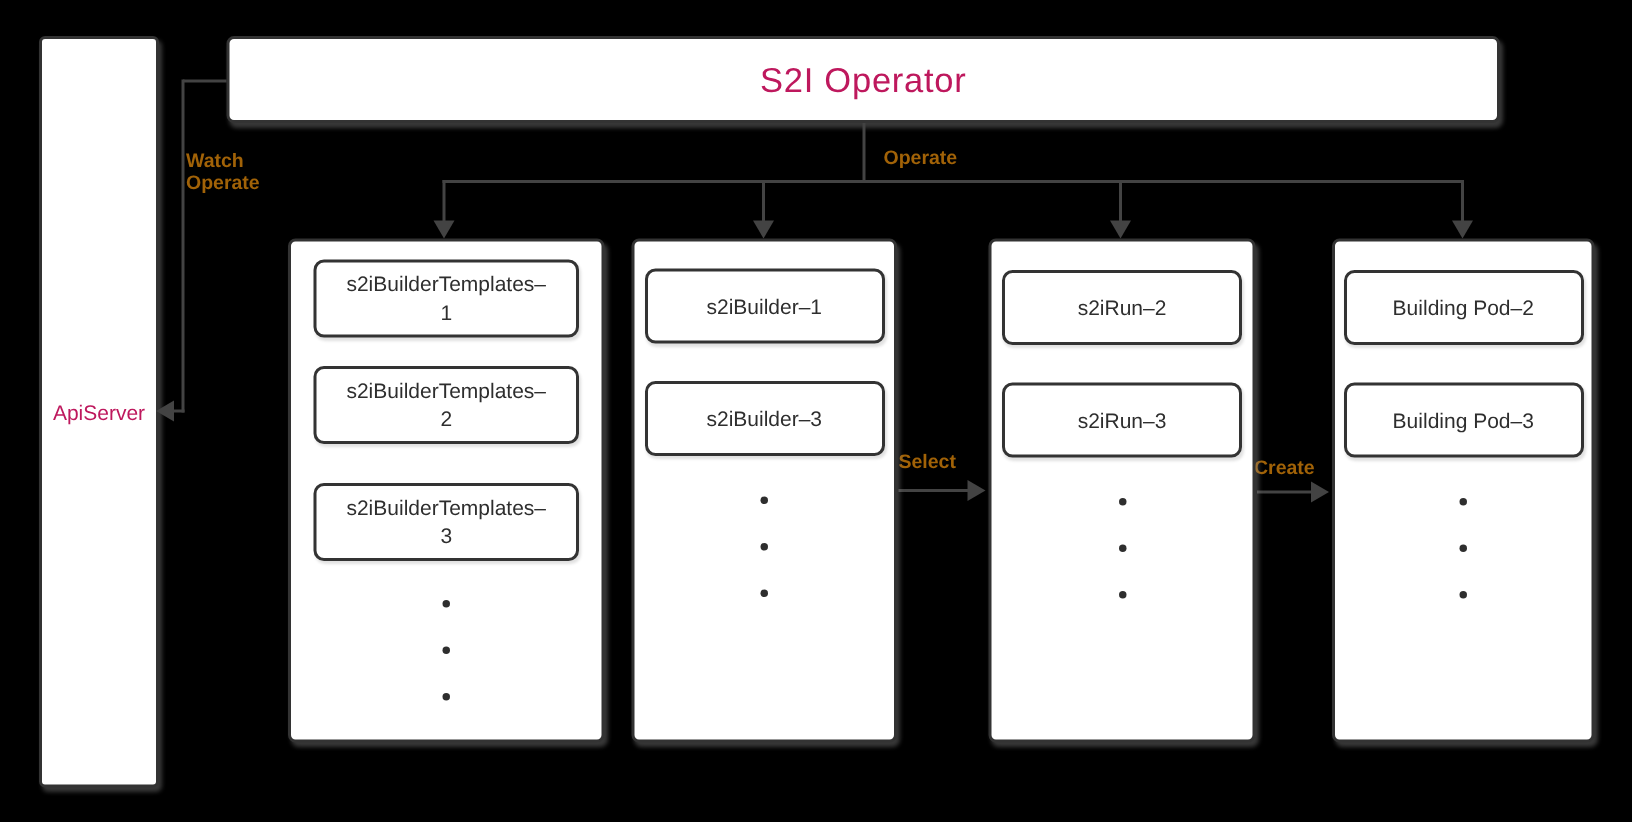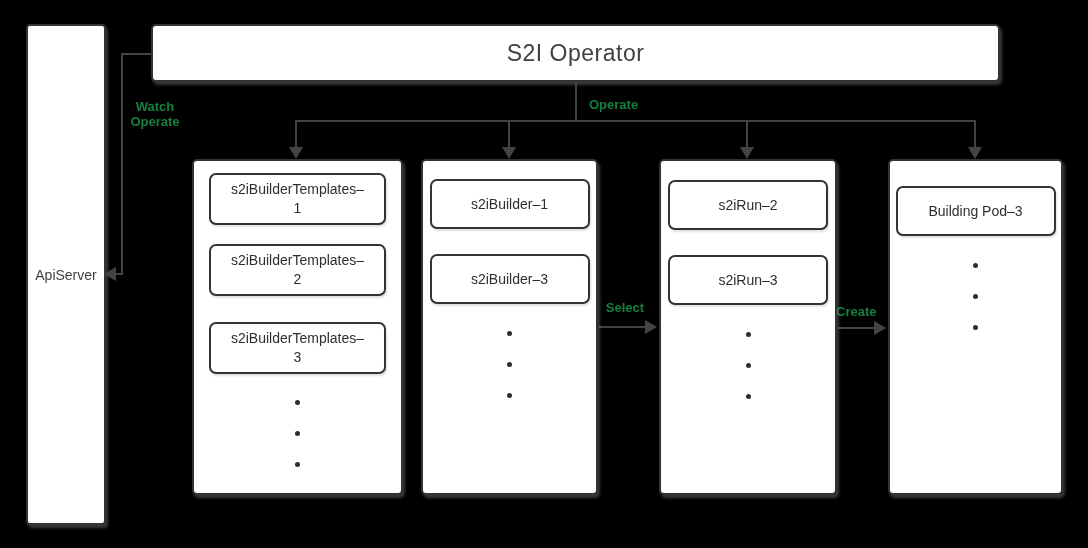--- a/index.html
+++ b/index.html
@@ -2,21 +2,21 @@
 <html><head>
 <meta charset="utf-8">
 <style>
   html,body{margin:0;padding:0;background:#000;}
   .scene{
     position:relative;width:1088px;height:548px;background:#000000;
     font-family:"Liberation Sans","DejaVu Sans",sans-serif;overflow:hidden;
   }
   .node{
     position:absolute;background:#ffffff;border:2px solid #333333;box-sizing:border-box;
-    display:flex;align-items:center;justify-content:center;color:#404040;
+    display:flex;align-items:center;justify-content:center;color:#be185d;
     box-shadow:2px 3px 3px rgba(140,140,140,0.40);
   }
   .apiserver{left:26px;top:24px;width:80px;height:501px;border-radius:4px;font-size:14px;align-items:center;}
   .operator{left:151px;top:24px;width:849px;height:58px;border-radius:5px;font-size:23px;font-weight:500;letter-spacing:0.5px;}
   .group{
     position:absolute;top:159px;height:336px;background:#ffffff;border:2px solid #333333;
     border-radius:5px;box-sizing:border-box;display:flex;flex-direction:column;align-items:center;
     box-shadow:2px 3px 3px rgba(140,140,140,0.40);
   }
   #g1{left:192px;width:211px;}
@@ -37,22 +37,22 @@
   #g1 .dots{margin-top:26px;}
   .dot{width:5px;height:5px;border-radius:50%;background:#2e2e2e;}
   .hline,.vline{position:absolute;background:#434343;}
   .hline{height:2px;}
   .vline{width:2px;}
   .arr{position:absolute;width:0;height:0;}
   .arr.down{border-left:7px solid transparent;border-right:7px solid transparent;border-top:12px solid #434343;}
   .arr.left{border-top:7px solid transparent;border-bottom:7px solid transparent;border-right:12px solid #434343;}
   .arr.right{border-top:7px solid transparent;border-bottom:7px solid transparent;border-left:12px solid #434343;}
   .elabel{
-    position:absolute;color:#15803d;font-size:13px;font-weight:700;line-height:15px;
-    white-space:pre-line;text-align:center;
+    position:absolute;color:#a16207;font-size:13px;font-weight:700;line-height:15px;
+    white-space:pre-line;
   }
 </style>
 </head>
 <body>
 
 <div class="scene">
 
   <div class="node apiserver">
     <span>ApiServer</span>
   </div>
@@ -117,20 +117,21 @@
     <div class="item i2">s2iRun–2</div>
     <div class="item i3">s2iRun–3</div>
     <div class="dots">
       <span class="dot"></span>
       <span class="dot"></span>
       <span class="dot"></span>
     </div>
   </div>
 
   <div class="group" id="g4">
+    <div class="item i2">Building Pod–2</div>
     <div class="item i3">Building Pod–3</div>
     <div class="dots">
       <span class="dot"></span>
       <span class="dot"></span>
       <span class="dot"></span>
     </div>
   </div>
 
 </div>
 

